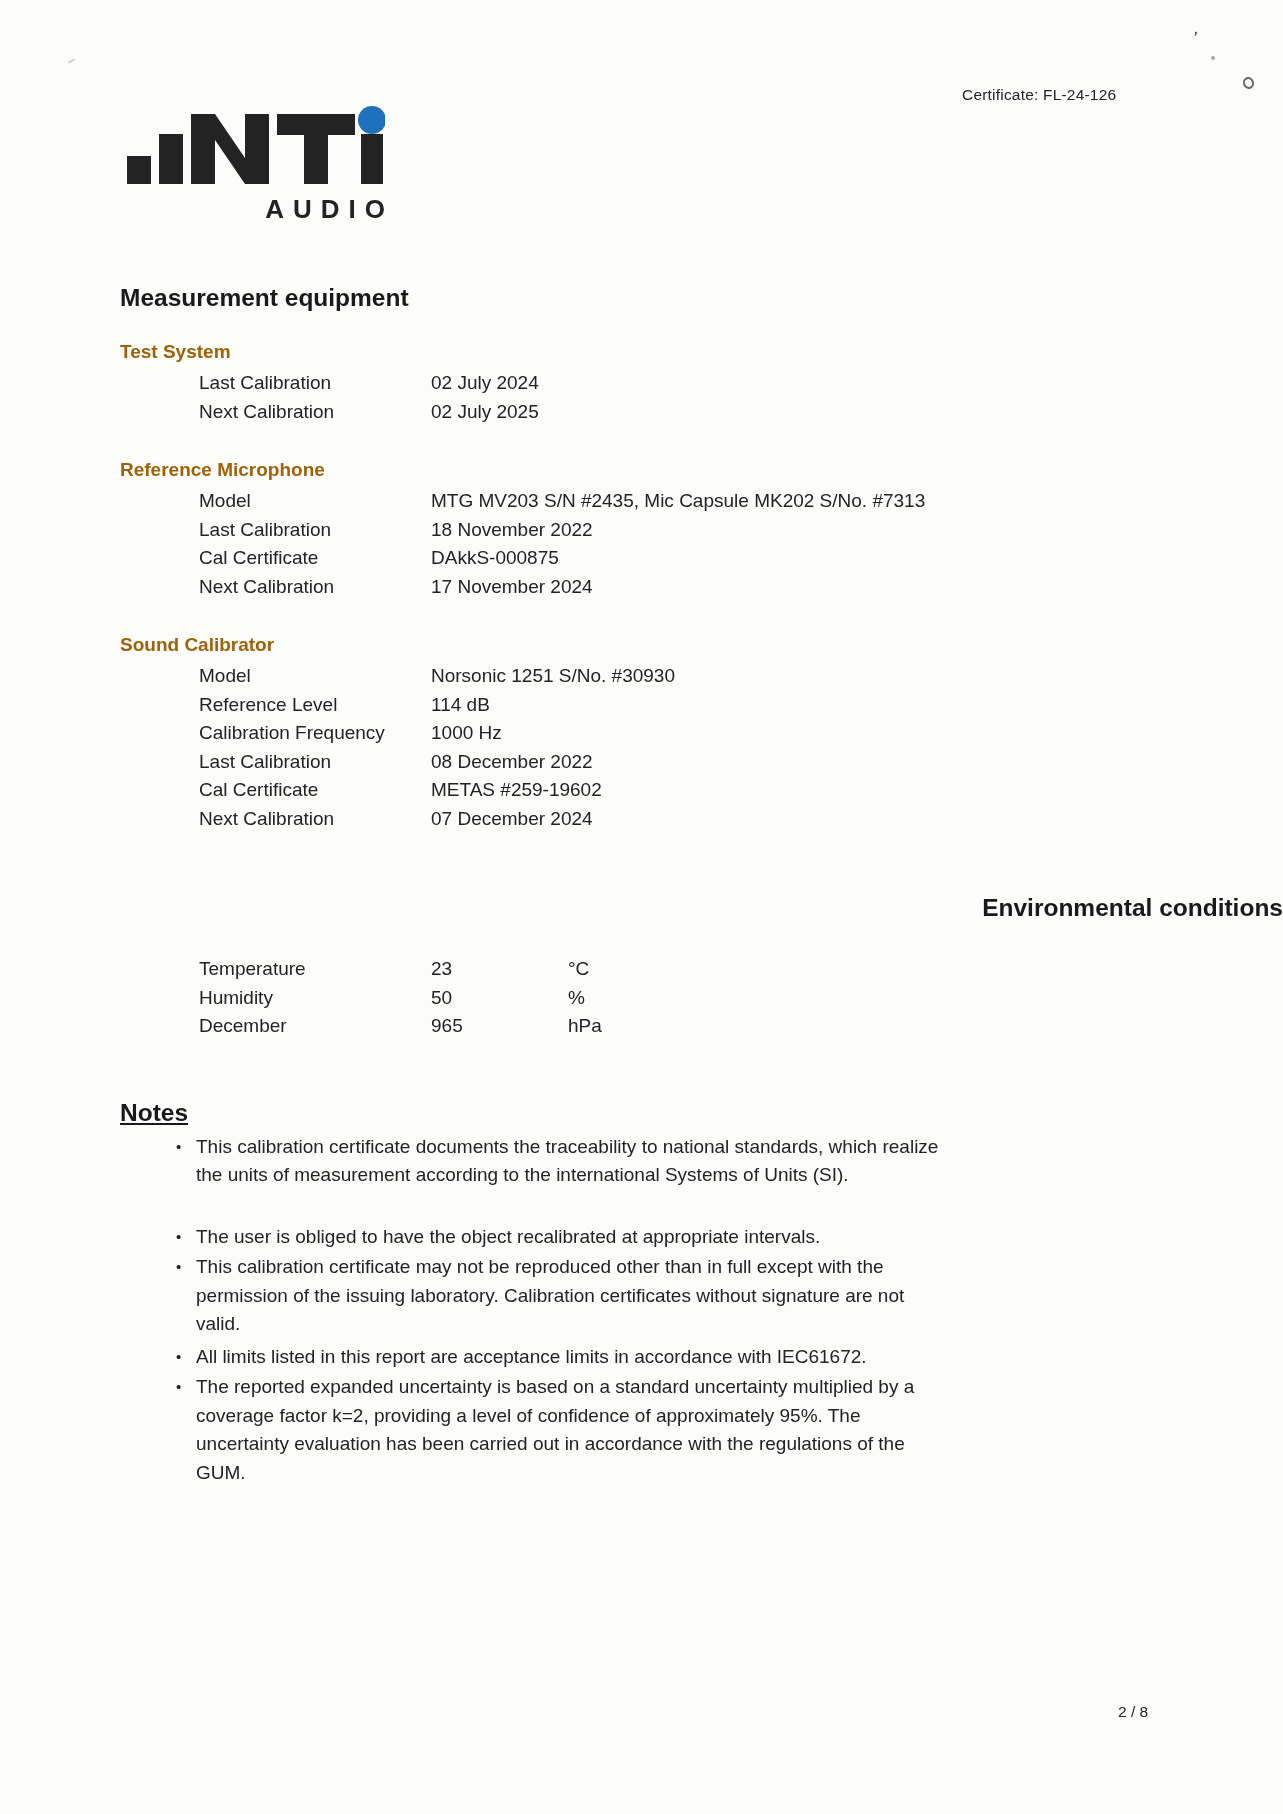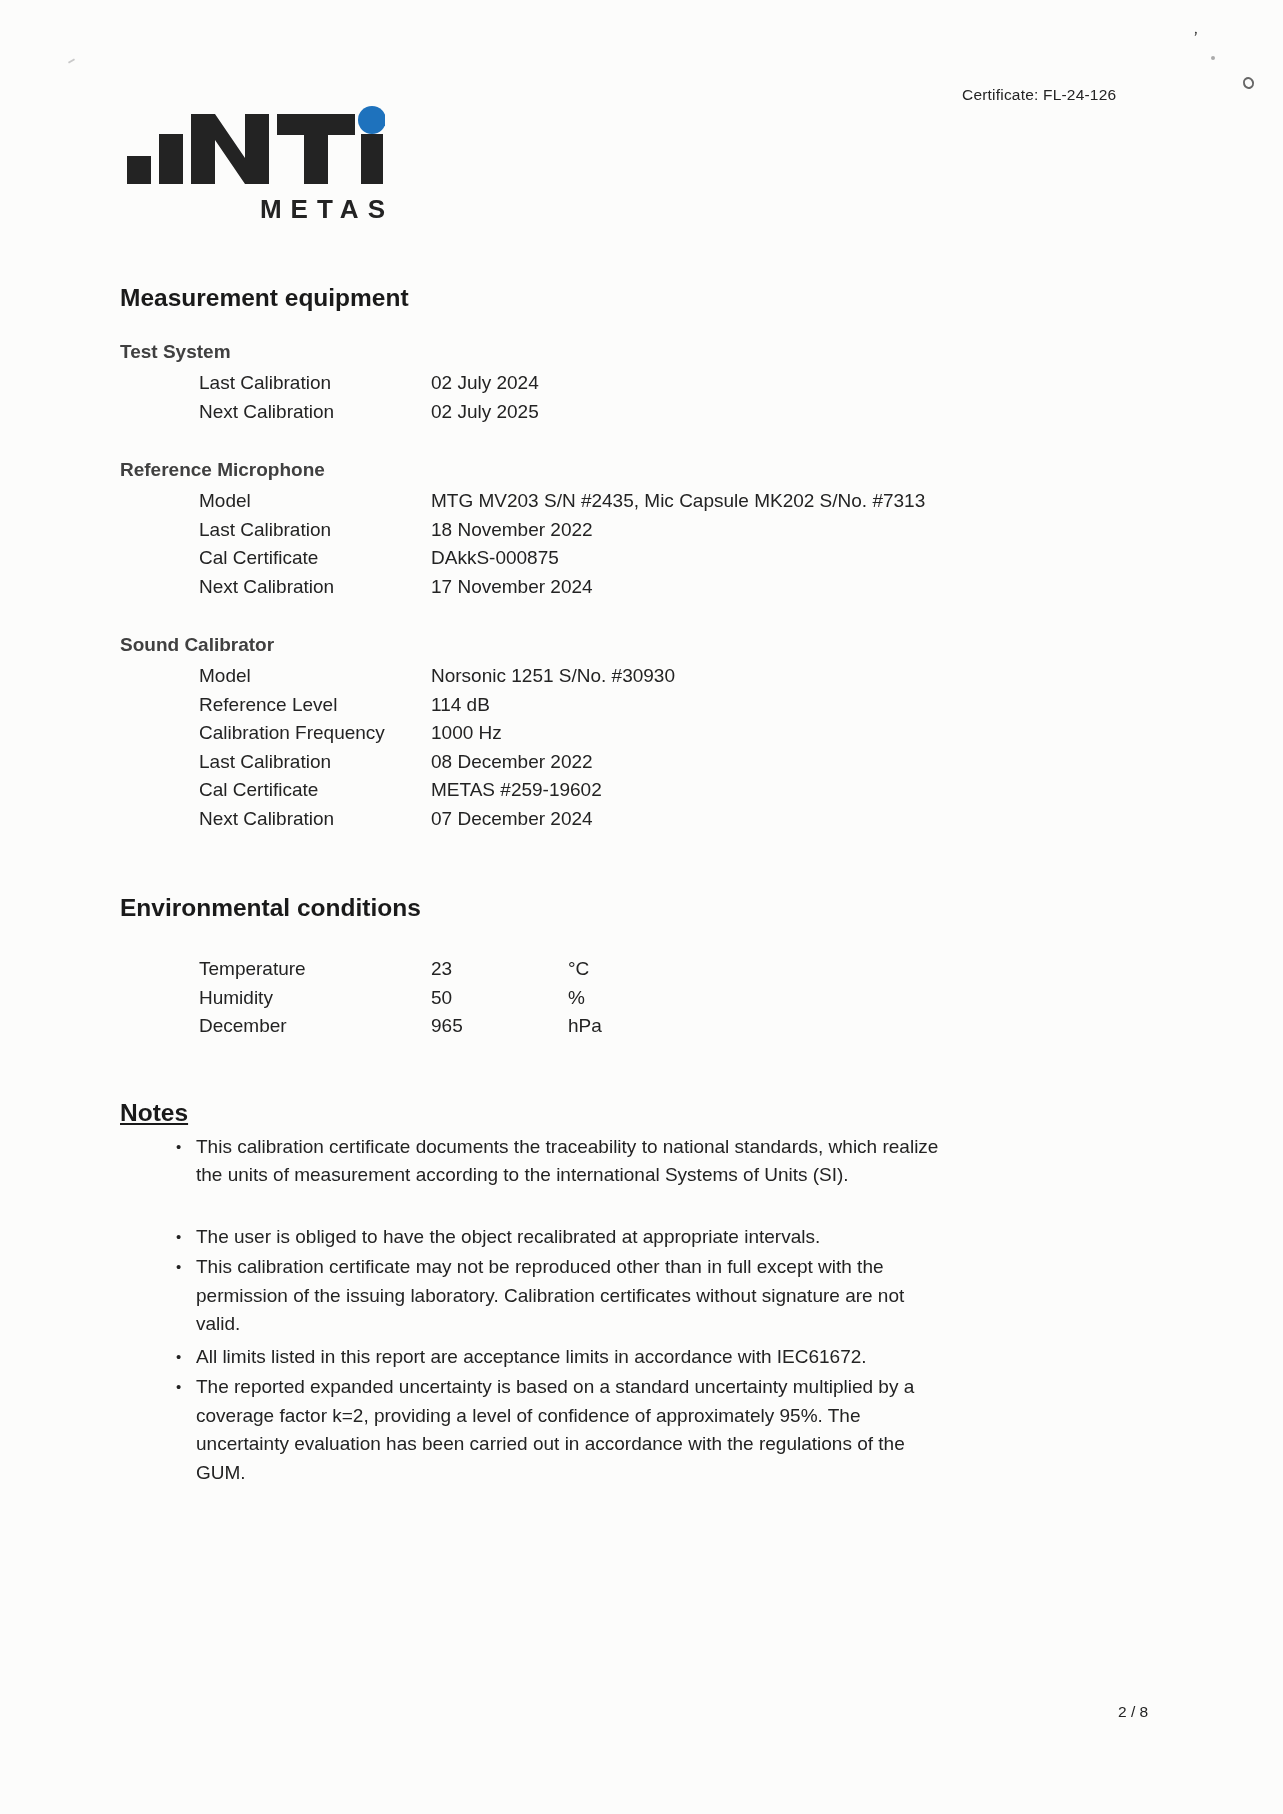--- a/index.html
+++ b/index.html
@@ -65,28 +65,28 @@
 
   
   .h1 {
     margin: 0 0 0 120px;
     font-size: 24.5px;
     font-weight: bold;
     color: #1a1a1a;
     line-height: 30px;
   }
   .h1-equipment { padding-top: 283px; }
-  .h1-env { margin-top: 60px; }
+  .h1-env { margin-top: 60px; text-align: right; }
   .h1-notes { margin-top: 57px; text-decoration: underline; }
 
   .h2 {
     margin: 32px 0 0 120px;
     font-size: 19px;
     font-weight: bold;
-    color: #404040;
+    color: #a16207;
     line-height: 24px;
   }
   .h2-first { margin-top: 27px; }
 
   .rows { margin: 5px 0 0 199px; }
   .eq-row { line-height: 28.5px; font-size: 19px; color: #232323; white-space: nowrap; }
   .eq-row .lbl { display: inline-block; width: 232px; vertical-align: top; }
 
   .env-rows { margin: 32px 0 0 199px; }
   .env-row { line-height: 28.5px; font-size: 19px; color: #232323; white-space: nowrap; }
@@ -137,21 +137,21 @@
   <div class="logo">
     <svg width="274" height="80" viewBox="0 0 274 80">
       <rect x="16" y="50" width="24" height="28" fill="#232323"></rect>
       <rect x="48" y="28" width="24" height="50" fill="#232323"></rect>
       <polygon points="80,78 80,8 104,8 134,52 134,8 158,8 158,78 134,78 104,34 104,78" fill="#232323"></polygon>
       <rect x="166" y="8" width="78" height="21" fill="#232323"></rect>
       <rect x="193" y="8" width="24" height="70" fill="#232323"></rect>
       <rect x="250" y="28" width="22" height="50" fill="#232323"></rect>
       <circle cx="261" cy="14" r="14" fill="#1e72bd"></circle>
     </svg>
-    <div class="logo-audio"><span>METAS</span></div>
+    <div class="logo-audio"><span>AUDIO</span></div>
   </div>
 
   <div class="h1 h1-equipment">Measurement equipment</div>
 
   <div class="h2 h2-first">Test System</div>
   <div class="rows">
     <div class="eq-row">
       <span class="lbl">Last Calibration</span><span class="val">02 July 2024</span>
     </div>
     <div class="eq-row">

